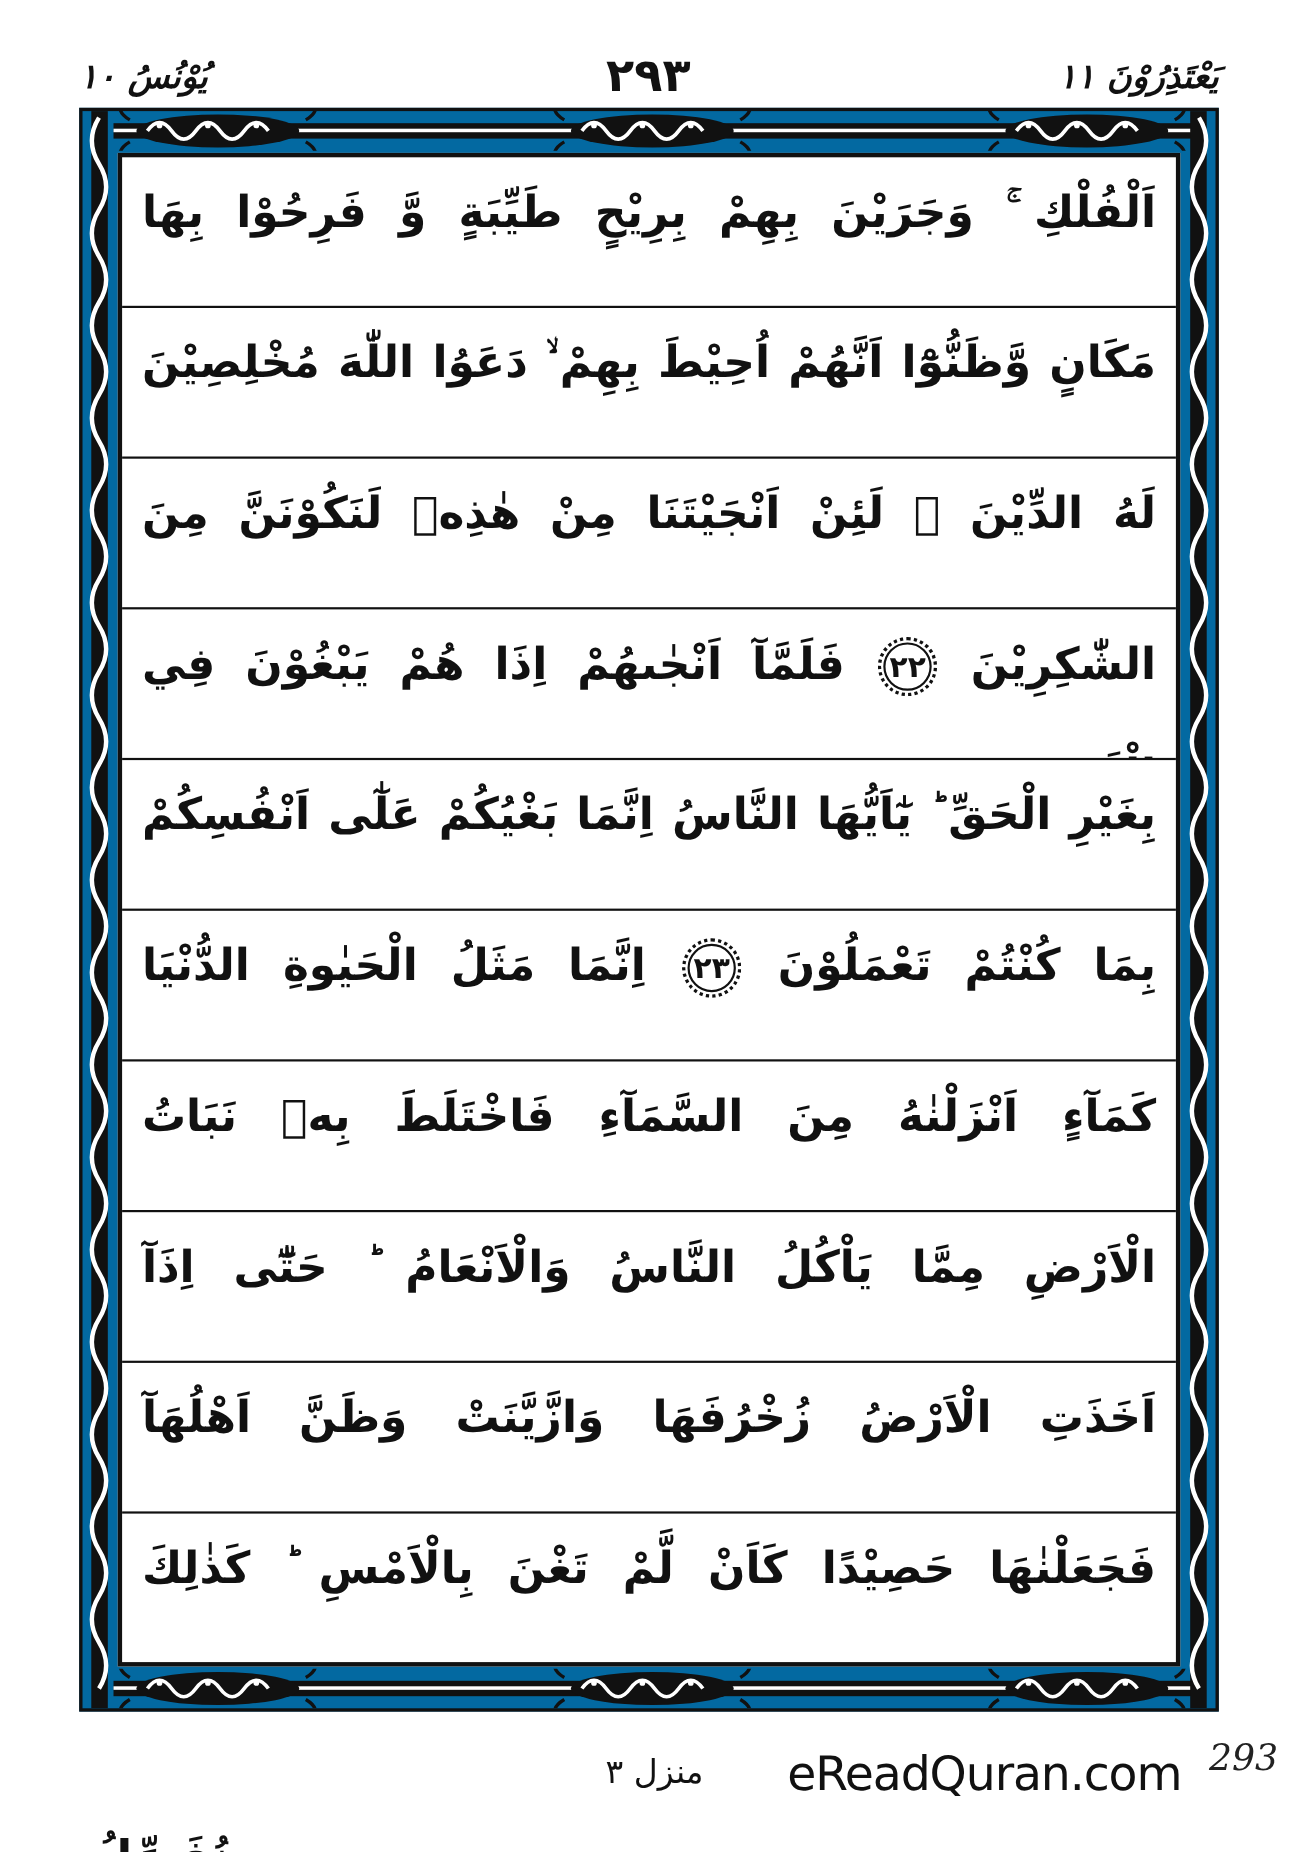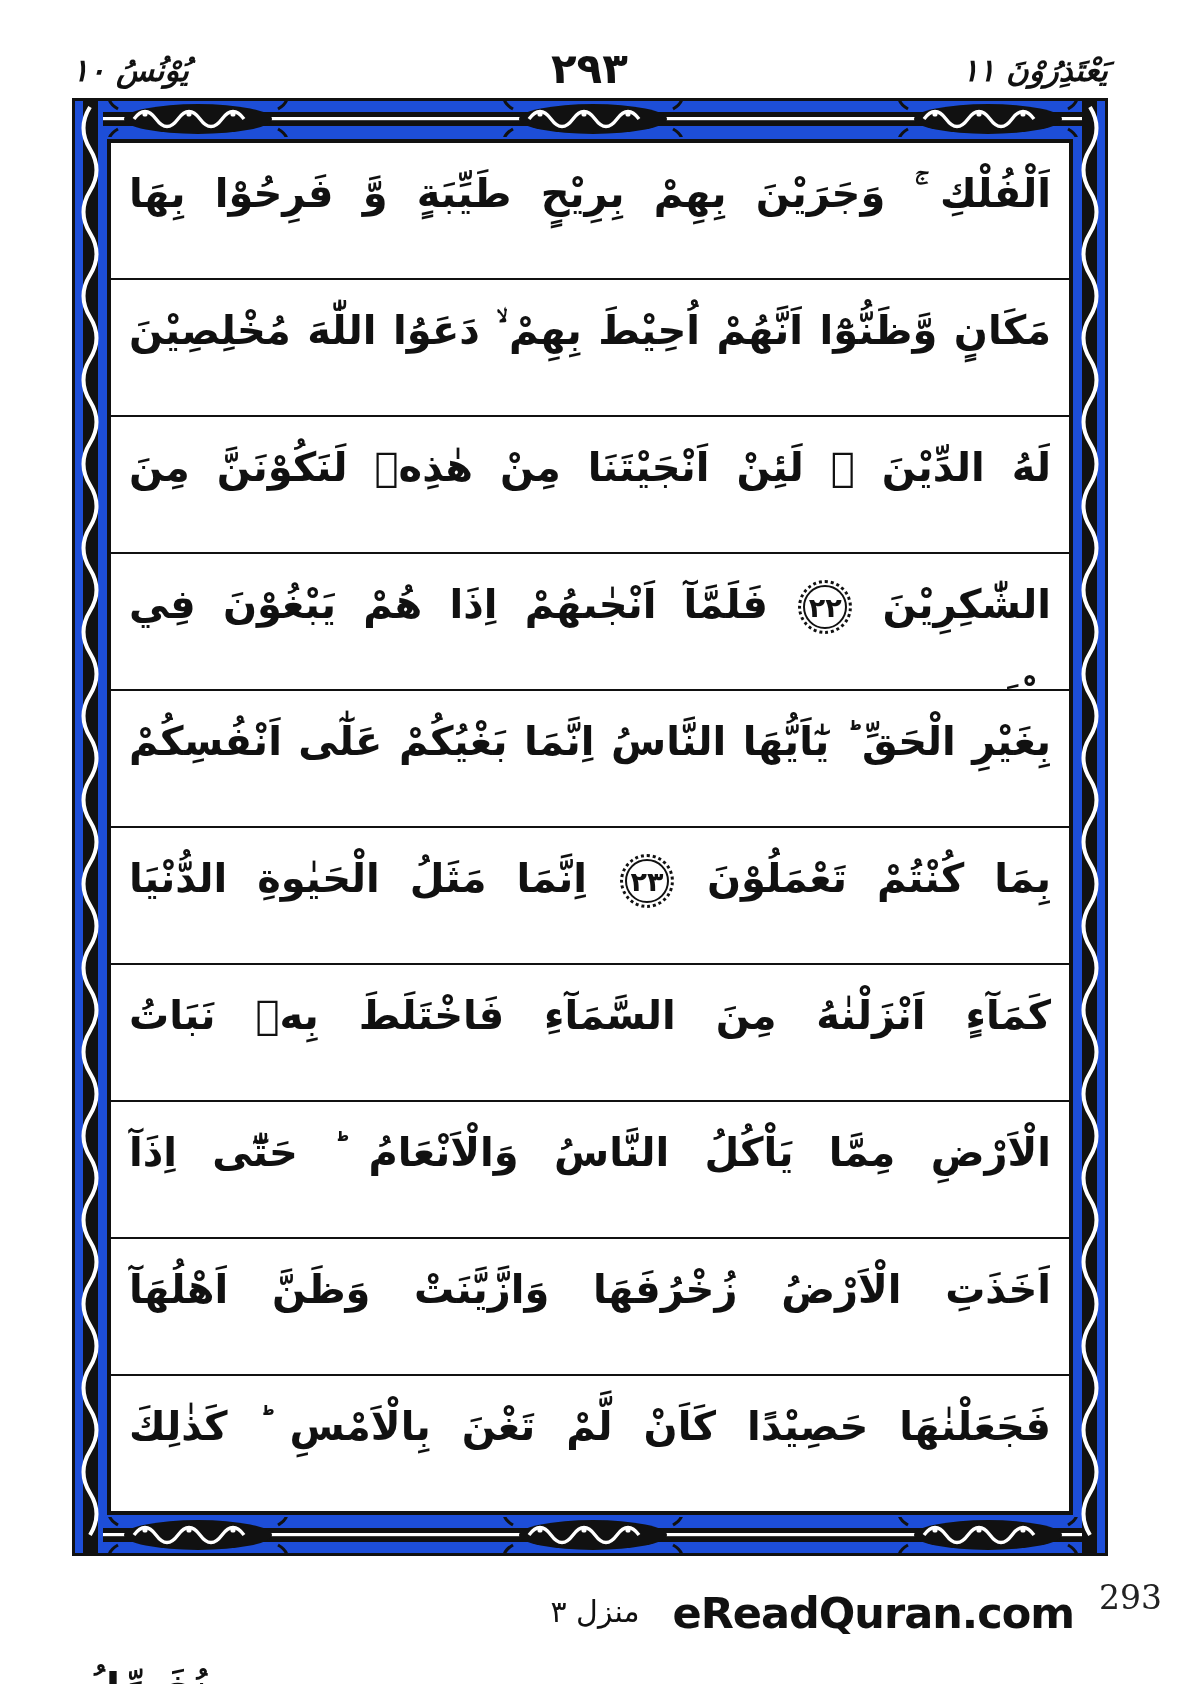--- a/index.html
+++ b/index.html
@@ -21,21 +21,21 @@
     font-size:31px; font-weight:bold; line-height:1.4; white-space:nowrap;font-style:italic;
   }
   .runhead .page-number-arabic {
     font-size:42px; font-weight:bold; line-height:1.1;
     transform:translateX(14px);
   }
 
   
   .frame {
     position:absolute; left:72px; top:98px; width:1036px; height:1458px;
-    border:3px solid #111; background:#1d4ed8;
+    border:3px solid #111; background:#0369a1;
   }
   .strip { position:absolute; display:block; }
   .strip.top    { top:0;   left:28px; right:28px; height:36px; }
   .strip.bottom { bottom:0; left:28px; right:28px; height:36px; }
   .strip.left   { left:0;  top:0; bottom:0; width:30px; }
   .strip.right  { right:0; top:0; bottom:0; width:30px; }
 
   .textbox {
     position:absolute; top:38px; right:32px; bottom:38px; left:32px;
     border:4px solid #111;
@@ -75,26 +75,26 @@
   .catchword {
     position:absolute; left:84px; top:1664px;
     font-size:42px; font-weight:bold; direction:rtl;
   }
   .manzil {
     position:absolute; left:50%; top:1594px; transform:translateX(-50%);
     font-size:30px; font-weight:normal; direction:rtl; white-space:nowrap;
   }
   .site-logo {
     position:absolute; right:116px; top:1588px;
-    font-size:43px; font-weight:bold; letter-spacing:-1px;
+    font-size:43px; font-weight:normal; letter-spacing:-1px;
   }
   .page-number-latin {
     position:absolute; right:28px; top:1578px;
     font-family:"DejaVu Serif", serif;
-    font-size:33px; color:#222;
+    font-size:33px; color:#222;font-style:italic;
   }
 </style>
 </head>
 <body>
 
 <div class="runhead">
   <div class="juz-marker">يَعْتَذِرُوْنَ ١١</div>
   <div class="page-number-arabic">٢٩٣</div>
   <div class="surah-marker">يُوْنُسُ ١٠</div>
 </div>

